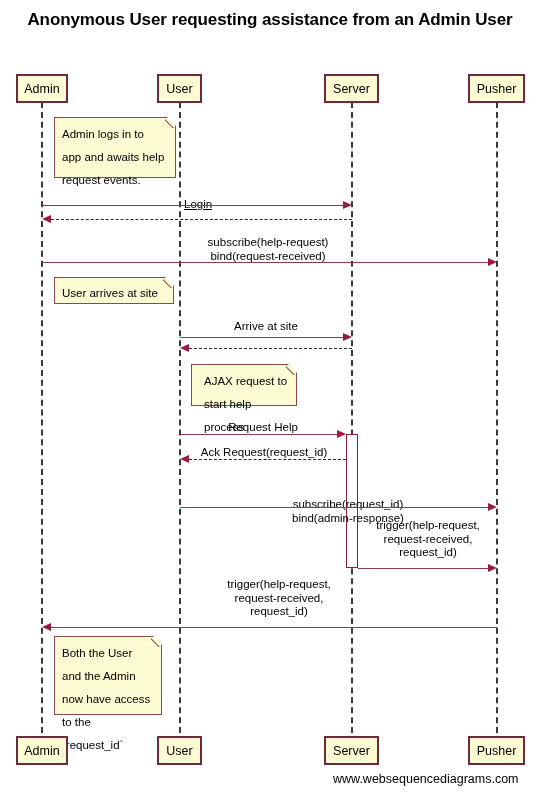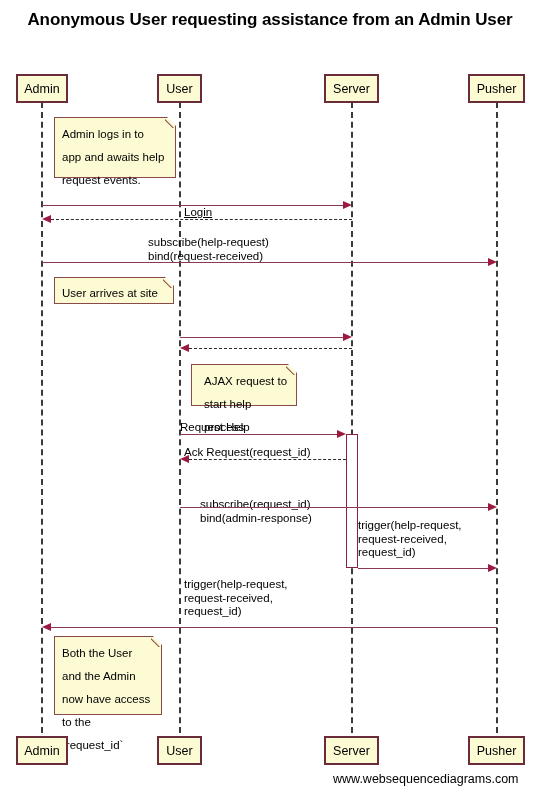--- a/index.html
+++ b/index.html
@@ -80,21 +80,21 @@
   .arrowhead.left {
     border-right: 9px solid #9b1b40;
   }
   .msg-label {
     position: absolute;
     font-size: 11.5px;
     line-height: 13.5px;
     color: #000;
     white-space: pre;
   }
-  .msg-label.center { }
+  .msg-label.center { text-align: center; }
   .msg-label.left { text-align: left; }
   .note {
     position: absolute;
     box-sizing: border-box;
     background: #fdfbd4;
     border: 1.6px solid #8b4a4a;
     font-size: 11.5px;
     line-height: 23px;
     color: #000;
     padding: 5px 7px 4px 7px;
@@ -161,38 +161,39 @@
   </div>
 
   <div class="note" style="left:54px; top:117px; width:122px; height:61px;">Admin logs in to
 app and awaits help
 request events.</div>
   <div style="position:absolute; left:54px; top:117px; width:122px; height:61px; pointer-events:none;">
     <div class="note-fold"></div>
     <div class="note-fold-edge"></div>
   </div>
 
-  <div class="msg-label left" style="left:184px; top:206px; width:160px;text-decoration:underline;">Login</div>
+  <div class="msg-label left" style="left:184px; top:198px; width:160px;text-decoration:underline;">Login</div>
   <div class="msg-line" style="left:42px; top:205px; width:302px;"></div>
   <div class="arrowhead right" style="left:343px; top:200.5px;"></div>
 
   <div class="msg-line dashed" style="left:51px; top:219px; width:301px;"></div>
   <div class="arrowhead left" style="left:42px; top:214.5px;"></div>
 
   <div class="msg-label center" style="left:148px; top:236px; width:240px;">subscribe(help-request)
 bind(request-received)</div>
   <div class="msg-line" style="left:42px; top:262px; width:447px;"></div>
   <div class="arrowhead right" style="left:488px; top:257.5px;"></div>
 
   <div class="note" style="left:54px; top:277px; width:120px; height:27px; padding-top:4px;">User arrives at site</div>
   <div style="position:absolute; left:54px; top:277px; width:120px; height:27px; pointer-events:none;">
     <div class="note-fold"></div>
     <div class="note-fold-edge"></div>
   </div>
 
+  <div class="msg-label center" style="left:180px; top:320px; width:172px;">Arrive at site</div>
   <div class="msg-line" style="left:180px; top:337px; width:164px;"></div>
   <div class="arrowhead right" style="left:343px; top:332.5px;"></div>
 
   <div class="msg-line dashed" style="left:189px; top:348px; width:163px;"></div>
   <div class="arrowhead left" style="left:180px; top:343.5px;"></div>
 
   <div class="note" style="left:191px; top:364px; width:106px; height:42px;padding-left:12px;">AJAX request to
 start help process</div>
   <div style="position:absolute; left:191px; top:364px; width:106px; height:42px; pointer-events:none;">
     <div class="note-fold"></div>

